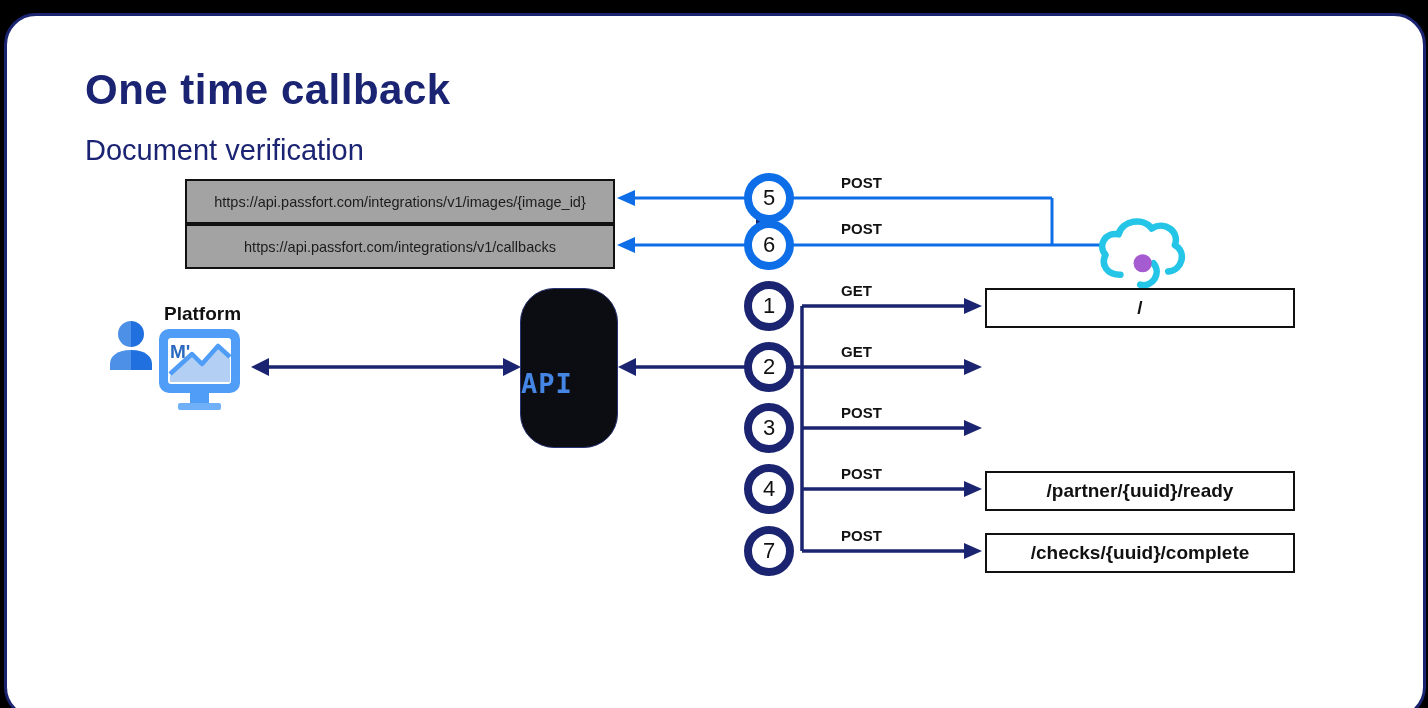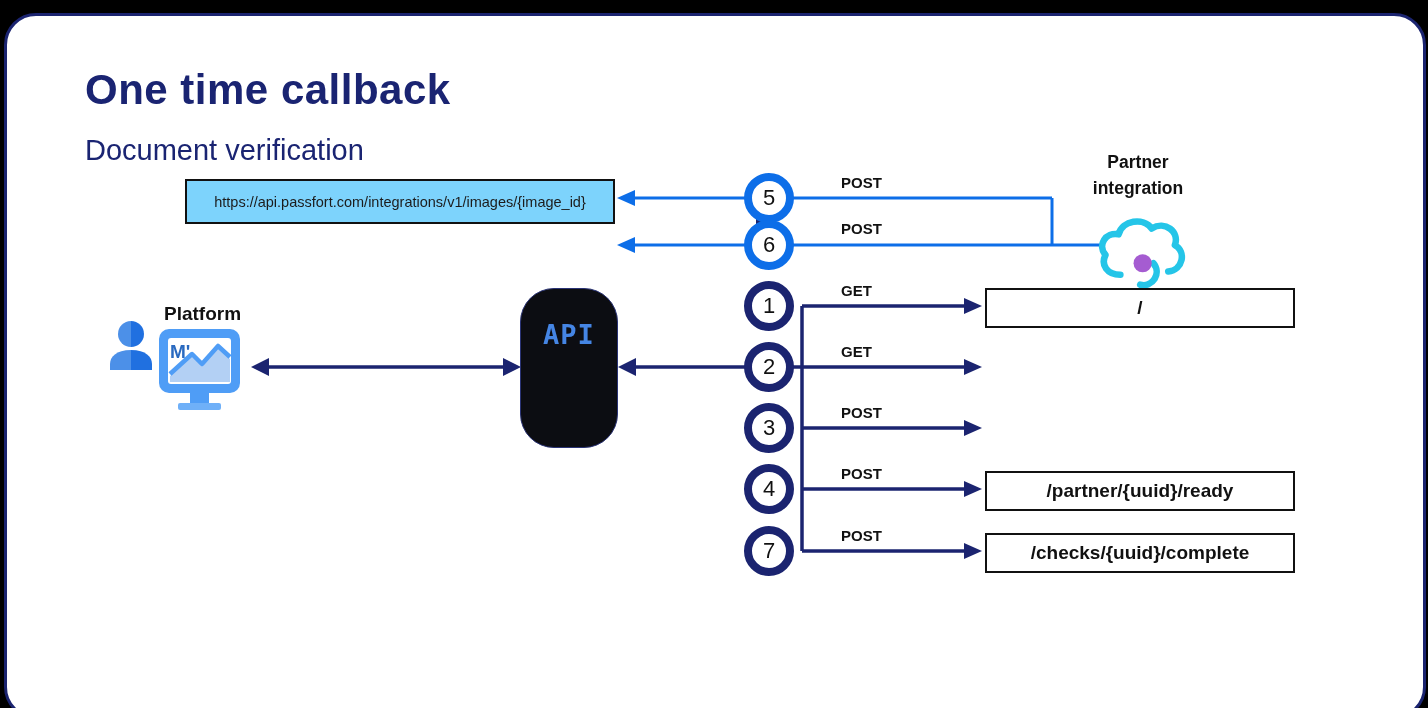--- a/index.html
+++ b/index.html
@@ -3,31 +3,31 @@
 <meta charset="utf-8">
 <style>
   html,body{margin:0;padding:0;background:#000;width:1428px;height:708px;overflow:hidden;
     font-family:"Liberation Sans","DejaVu Sans",sans-serif;}
   #stage{position:absolute;left:0;top:0;width:1428px;height:708px;background:#000;}
   #panel{position:absolute;left:4px;top:1px;width:1416px;height:700px;background:#ffffff;
     border:3px solid #1b2470;border-radius:32px;margin-top:12px;}
   .abs{position:absolute;}
   #title{left:78px;top:50px;font-size:42px;font-weight:bold;color:#1a2472;letter-spacing:0.5px;}
   #subtitle{left:78px;top:118px;font-size:29px;font-weight:500;color:#1a2472;}
-  .urlbox{left:178px;width:426px;height:41px;background:#7dd3fc;border:2px solid #111;
+  .urlbox{left:178px;width:426px;height:41px;background:#a3a3a3;border:2px solid #111;
     display:flex;align-items:center;justify-content:center;font-size:14.5px;color:#1c1c1c;z-index:3;}
   .endpointbox{left:978px;width:306px;height:36px;background:#fff;border:2.5px solid #111;
     display:flex;align-items:center;justify-content:center;font-size:19px;font-weight:bold;color:#111;z-index:3;}
   .circle{width:34px;height:34px;border-radius:50%;background:#fff;display:flex;align-items:center;
     justify-content:center;font-size:22px;color:#111;z-index:4;left:737px;}
   .circle.navy{border:8px solid #1b2470;}
   .circle.blue{border:8px solid #0d6ee8;}
   .method{font-size:15px;font-weight:bold;color:#111;z-index:3;left:834px;}
   #api-box{left:513px;top:272px;width:96px;height:158px;background:#0c0d12;border:1.5px solid #2a3375;
-    border-radius:34px;z-index:3;display:flex;flex-direction:column;align-items:center;}
+    border-radius:34px;z-index:3;display:flex;align-items:center;}
   #api-logo{margin-top:30px;font-family:"DejaVu Sans Mono","Liberation Mono",monospace;
     font-weight:bold;font-size:27px;color:#4585e4;letter-spacing:1px;}
   #api-label{margin-top:7px;width:80px;text-align:center;color:#fff;font-weight:bold;
     font-size:15px;line-height:19px;}
   #platform-label{left:128px;top:287px;width:135px;text-align:center;font-size:19px;
     font-weight:bold;color:#111;z-index:3;}
   #partner-label{left:1058px;top:133px;width:146px;text-align:center;font-size:17.5px;
     font-weight:bold;color:#111;line-height:26px;z-index:3;}
   svg{display:block;}
   #connectors{position:absolute;left:0;top:0;z-index:1;pointer-events:none;}
@@ -71,20 +71,23 @@
         <polygon points="610,182 628,174 628,190"></polygon>
         <polygon points="610,229 628,221 628,237"></polygon>
       </g>
     </svg>
 
     <div class="abs" id="title">One time callback</div>
     <div class="abs" id="subtitle">Document verification</div>
 
     <div class="abs urlbox" style="top:163px">
       <span>https://api.passfort.com/integrations/v1/images/{image_id}</span>
+    </div>
+    <div class="abs urlbox" style="top:208px">
+      <span>https://api.passfort.com/integrations/v1/callbacks</span>
     </div>
 
     <div class="abs circle blue" style="top:157px">
         <span>5</span>
       </div>
     <div class="abs circle blue" style="top:204px">
         <span>6</span>
       </div>
     <div class="abs circle navy" style="top:265px">
         <span>1</span>
@@ -136,21 +139,20 @@
     <svg class="abs icon top" style="left:150px;top:310px" width="86" height="84" viewBox="0 0 86 84">
       <rect x="2" y="3" width="81" height="64" rx="10" fill="#4f9df6"></rect>
       <rect x="11" y="12" width="63" height="46" rx="3" fill="#ffffff"></rect>
       <polygon points="13,50 35,30 45,40 61,22 73,33 73,56 13,56" fill="#b3d0f4"></polygon>
       <polyline points="13,48 35,28 45,38 61,20 73,31" stroke="#4f9df6" stroke-width="4.5" fill="none" stroke-linejoin="round"></polyline>
       <text x="13" y="32" font-family="Liberation Sans, sans-serif" font-size="19" font-weight="bold" fill="#2a6ac0">M'</text>
       <rect x="33" y="67" width="19" height="10" fill="#4f9df6"></rect>
       <rect x="21" y="77" width="43" height="7" rx="2" fill="#6fb0f8"></rect>
     </svg>
 
-    <div class="abs" id="partner-label">Partner integration</div>
 
     <svg class="abs icon top" style="left:1088px;top:196px" width="92" height="76" viewBox="0 0 110 92">
       <path d="M30 76 C14 76 6 64 12 52 C2 40 12 24 28 27 C32 10 58 6 68 20 C84 10 102 24 96 40 C110 48 106 70 88 72" stroke="#25c5e8" stroke-width="8" fill="none" stroke-linecap="round" stroke-linejoin="round"></path>
       <path d="M54 88 A16 16 0 0 0 70 62" stroke="#25c5e8" stroke-width="8" fill="none" stroke-linecap="round"></path>
       <circle cx="57" cy="62" r="11" fill="#a55cd1"></circle>
     </svg>
 
   </div>
 </div>
 

